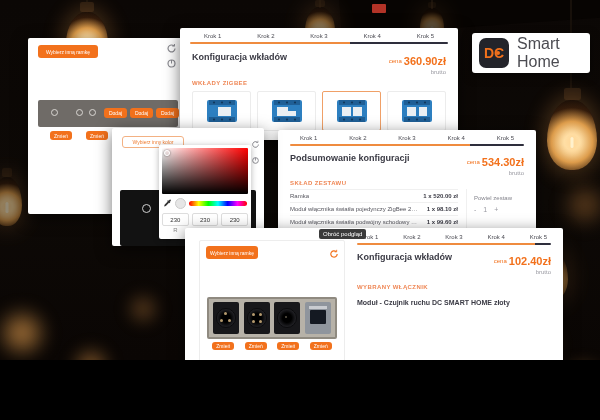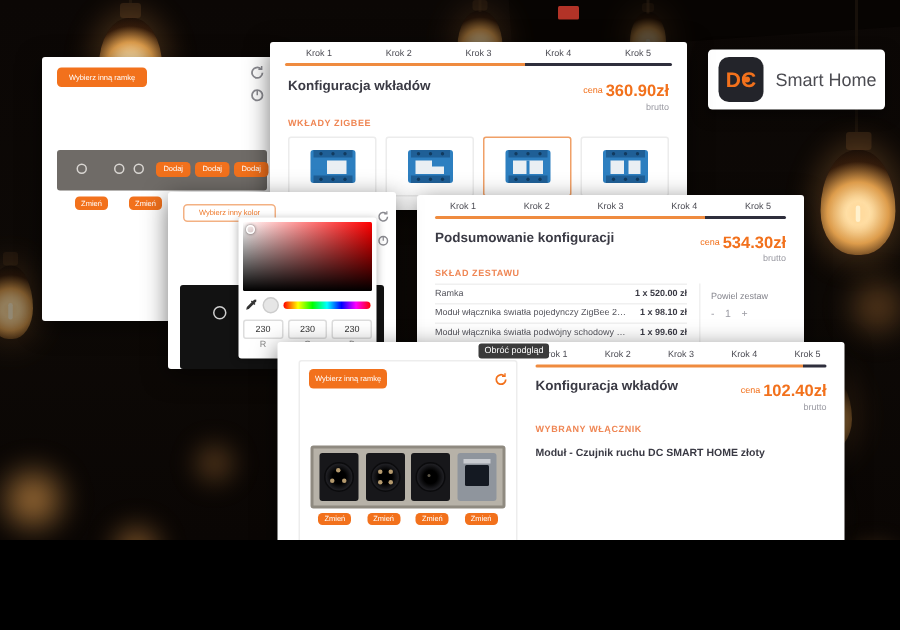--- a/index.html
+++ b/index.html
@@ -141,21 +141,21 @@
   
   #logo{position:absolute;left:472px;top:33px;width:118px;height:40px;background:#fff;
         border-radius:3px;z-index:10;box-shadow:0 3px 10px rgba(0,0,0,.5);}
   #logo .box{position:absolute;left:7px;top:5px;width:30px;height:30px;background:#23242a;
         border-radius:7px;display:flex;align-items:center;justify-content:center;
         font-size:14px;font-weight:bold;color:#f2711c;letter-spacing:0;}
   #logo .c-wrap{position:relative;display:inline-block;}
   #logo .c-dot{position:absolute;left:42%;top:52%;width:4px;height:4px;background:#f2711c;
         border-radius:50%;transform:translate(-50%,-50%);}
   #logo .name{position:absolute;left:45px;top:0;height:40px;display:flex;align-items:center;
-        font-size:12px;color:#4c4c52;}
+        font-size:16px;color:#4c4c52;}
 </style>
 </head>
 <body>
 
 <div id="stage">
 
   <div class="beam" style="left:340px;top:-14px;width:280px;height:40px;transform:rotate(-4deg);"></div>
   <div class="red-tag" style="left:372px;top:4px;width:14px;height:9px;"></div>
   <div class="cord" style="left:86px;top:0;height:10px;"></div>
   <div class="cord" style="left:319px;top:0;height:8px;"></div>

